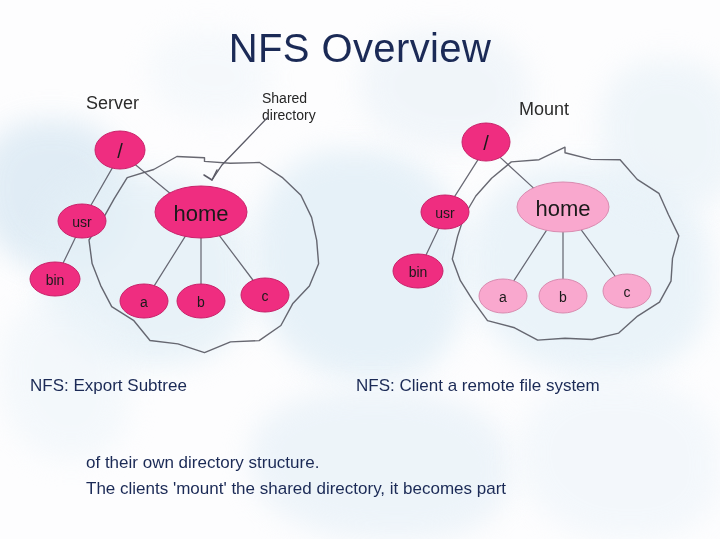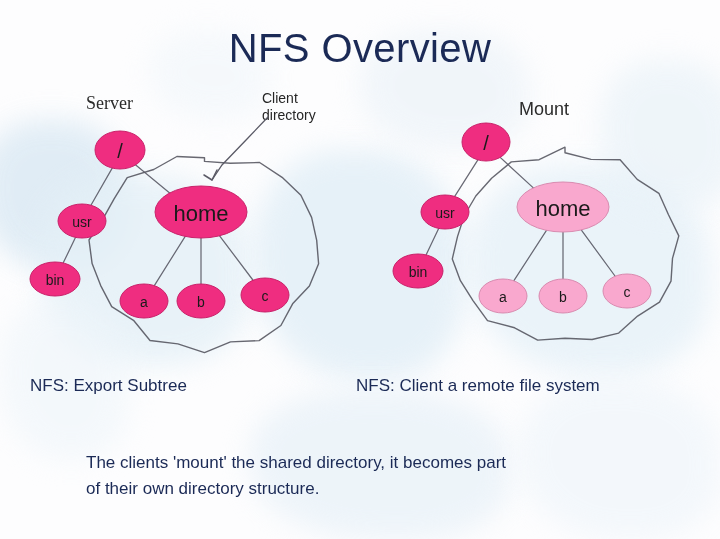--- a/index.html
+++ b/index.html
@@ -41,21 +41,21 @@
     font-size: 40px;
     color: #1b2a56;
     letter-spacing: .4px;
   }
 
   .side-label {
     position: absolute;
     font-size: 18px;
     color: #2b2b2b;
   }
-  #label-server { left: 86px;  top: 93px; font-family: Liberation Serif, serif; }
+  #label-server { left: 86px;  top: 93px; }
   #label-client { left: 519px; top: 99px; }
 
   #shared-label {
     position: absolute;
     left: 262px;
     top: 90px;
     font-size: 14px;
     line-height: 17px;
     color: #262626;
     width: 90px;
@@ -108,21 +108,21 @@
   <div class="bg-blob bg-8"></div>
   <div class="bg-blob bg-9"></div>
   <div class="bg-blob bg-10"></div>
 
   <div id="title">NFS Overview</div>
 
   <div class="side-label" id="label-server">Server</div>
   <div class="side-label" id="label-client">Mount</div>
 
   <div id="shared-label">
-    <div>Client</div>
+    <div>Shared</div>
     <div>directory</div>
   </div>
 
   <svg id="graph" viewBox="0 0 720 539">
     <g id="layer-loops">
         <path d="M 204.5 161.4 L 230.2 163.2 L 259.6 162.5 L 282.1 177.3 L 300.9 195.3 L 311.6 217.4 L 316.7 240.4 L 318.6 263.8 L 309.4 285.9 L 292.6 303.8 L 280.9 325.5 L 259.1 340.6 L 230.5 341.9 L 204.5 352.6 L 177.9 343.9 L 150.0 340.5 L 133.5 320.3 L 111.7 306.6 L 100.7 285.6 L 92.1 263.6 L 89.0 240.0 L 102.8 219.1 L 114.1 198.8 L 127.2 177.6 L 153.7 169.5 L 176.9 156.5 L 204.5 157.7 Z" fill="none" stroke="#4e4e58" stroke-width="1.4" stroke-linejoin="round" stroke-linecap="round" opacity="0.85"></path>
         <path d="M 565.0 152.8 L 591.0 159.4 L 620.1 159.7 L 637.2 179.4 L 658.9 193.3 L 668.5 214.7 L 678.8 235.9 L 672.5 258.4 L 671.0 281.1 L 659.5 302.1 L 637.6 316.1 L 618.7 333.1 L 592.1 339.5 L 565.0 338.3 L 537.7 340.1 L 514.6 327.8 L 487.5 320.6 L 473.0 300.6 L 460.4 280.7 L 452.3 258.9 L 457.5 236.6 L 464.3 215.5 L 475.8 196.0 L 491.6 178.2 L 511.3 161.9 L 539.1 159.7 L 565.0 147.2 Z" fill="none" stroke="#4e4e58" stroke-width="1.4" stroke-linejoin="round" stroke-linecap="round" opacity="0.85"></path>
       </g>
     <g id="layer-edges">
         <line x1="113.5" y1="165.9" x2="90.5" y2="206.0" stroke="#5a5a66" stroke-width="1.25" stroke-linecap="round" opacity="0.9"></line>
@@ -199,17 +199,17 @@
           <ellipse cx="627" cy="291" rx="24" ry="17" fill="#f9a8ce" stroke="#d98bb0" stroke-width="1"></ellipse>
           <text x="627" y="292" font-size="14" fill="#1a1a1a" class="node-label">c</text>
         </g>
       </g>
   </svg>
 
   <div class="caption" id="caption-left">NFS: Export Subtree</div>
   <div class="caption" id="caption-right">NFS: Client a remote file system</div>
 
   <div id="footnote">
+    <div>of their own directory structure.</div>
     <div>The clients 'mount' the shared directory, it becomes part</div>
-    <div>of their own directory structure.</div>
   </div>
 
 </div>
 
 </body></html>

